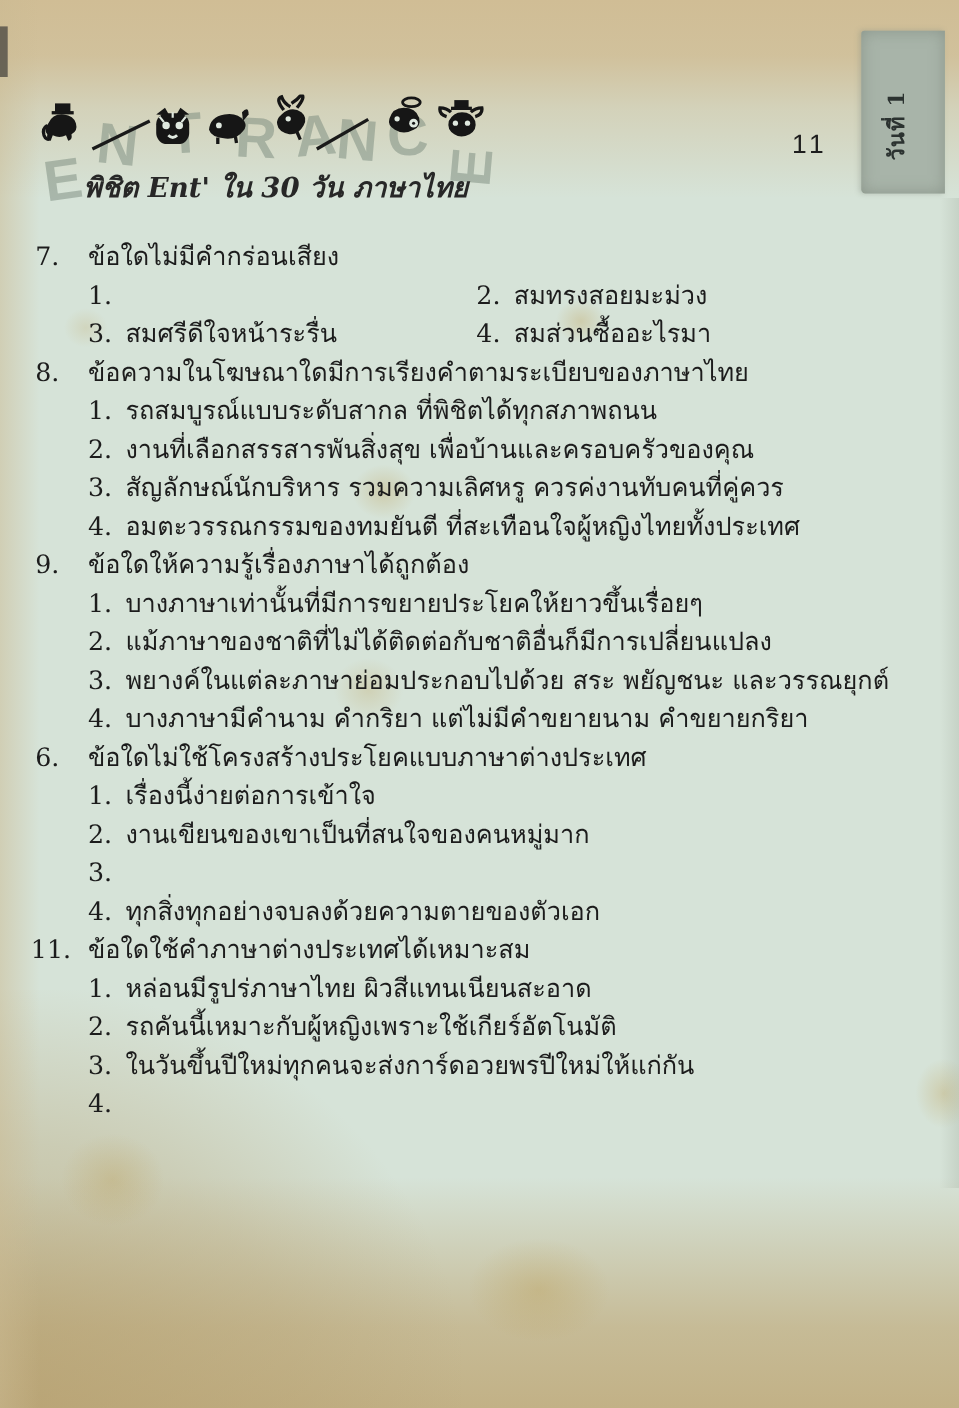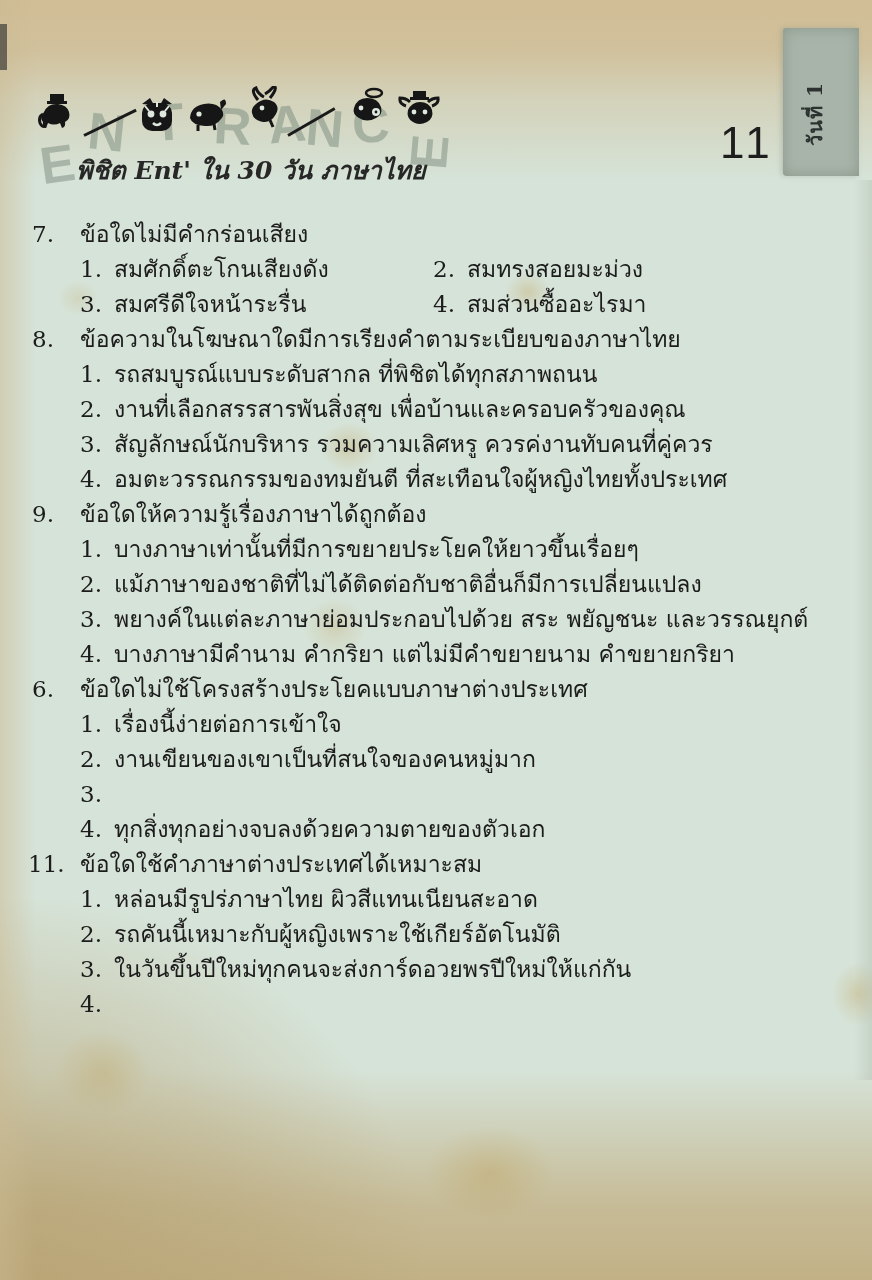--- a/index.html
+++ b/index.html
@@ -47,21 +47,21 @@
   .an3 { left:186px; top:92px; }
   .an4 { left:244px; top:86px; }
   .an5 { left:346px; top:86px; }
   .an6 { left:398px; top:90px; }
   .stick { position:absolute; height:3px; background:#1a1a1a; transform-origin:left center; }
   .stick1 { left:84px;  top:134px; width:58px; transform:rotate(-26deg); }
   .stick2 { left:288px; top:134px; width:54px; transform:rotate(-30deg); }
   .header-title { position:absolute; left:76px; top:150px; font-size:25px; font-style:italic;
     font-weight:bold; color:#272727; white-space:nowrap; }
   .page-number { position:absolute; left:720px; top:118px; font-family:"Liberation Sans",sans-serif;
-    font-size:44px; color:#1d1d1d; letter-spacing:4px; }
+    font-size:24px; color:#1d1d1d; letter-spacing:4px; }
   .day-tab { position:absolute; left:783px; top:28px; width:76px; height:148px; background:#a8b4a9;
     box-shadow:inset 0 0 14px rgba(120,130,118,.6), -2px 0 5px rgba(130,140,128,.35);
     border-radius:3px 0 0 4px; }
   .day-tab-label { position:absolute; left:42%; top:58%; transform:translate(-50%,-50%) rotate(-90deg);
     white-space:nowrap; font-size:20px; font-weight:bold; color:#2b3230; letter-spacing:1px; }
 
   
   .content { position:absolute; left:28px; top:217px; width:828px; font-size:23px; color:#1c1c1c; }
   .line { display:flex; height:35px; line-height:34px; white-space:nowrap; }
   .qnum { width:26px; flex:none; text-align:right; }
@@ -165,21 +165,20 @@
 <div class="content">
 
   <div>
     <div class="line">
       <span class="qnum">7.</span>
       <span class="qtext">ข้อใดไม่มีคำกร่อนเสียง</span>
     </div>
     <div class="line">
       <span class="optcell oc1">
         <span class="onum">1.</span>
-        <span>สมศักดิ์ตะโกนเสียงดัง</span>
       </span>
       <span class="optcell">
         <span class="onum">2.</span>
         <span>สมทรงสอยมะม่วง</span>
       </span>
     </div>
     <div class="line">
       <span class="optcell oc1">
         <span class="onum">3.</span>
         <span>สมศรีดีใจหน้าระรื่น</span>

